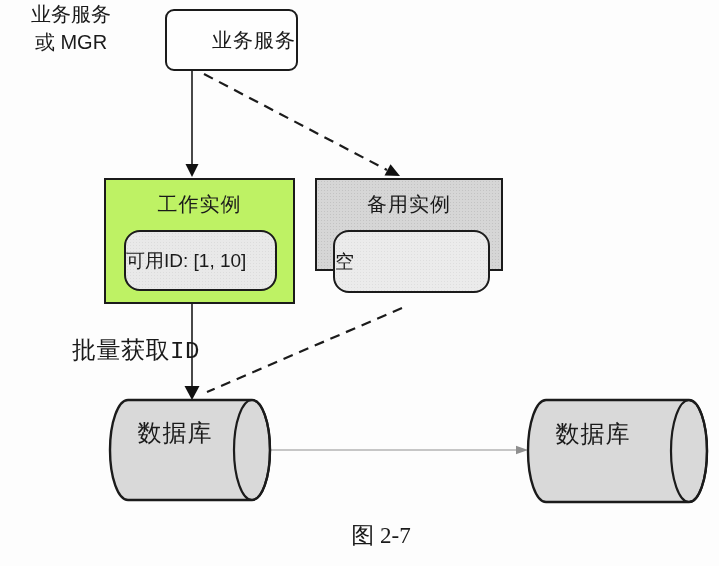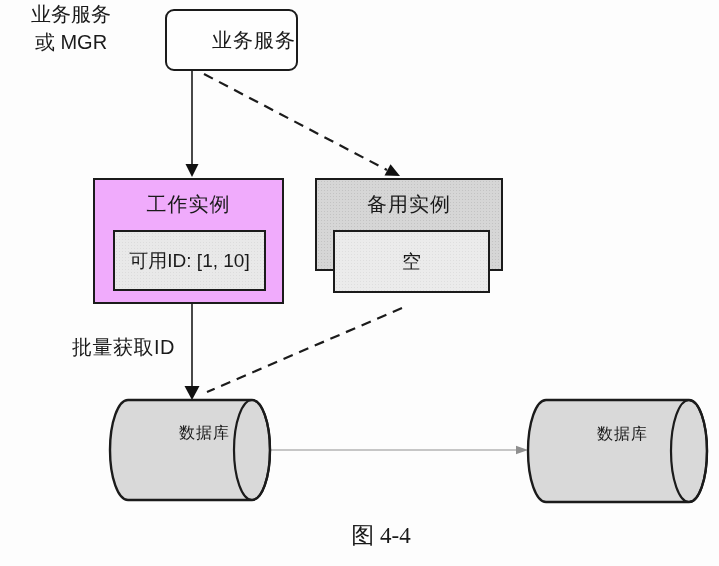--- a/index.html
+++ b/index.html
@@ -21,65 +21,65 @@
     text-align: center;
   }
   .rounded { border-radius: 9px; }
   .service-box {
     left: 117px; top: 9px; width: 133px; height: 62px;
     background: #fefefe;
     display: flex; align-items: center; justify-content: flex-end;
     font-size: 20px; letter-spacing: 1px; margin-left: 48px;
   }
   .worker-box {
-    left: 93px; top: 178px; width: 191px; height: 126px;
-    background: #f0abfc;
+    left: 104px; top: 178px; width: 191px; height: 126px;
+    background: #bef264;
   }
   .standby-box {
     left: 315px; top: 178px; width: 188px; height: 93px;
     background: #d6d6d6;
     background-image: radial-gradient(#c3c3c3 0.5px, rgba(0,0,0,0) 0.6px);
     background-size: 3px 3px;
   }
   .box-title {
     margin-top: 11px;
     font-size: 20px;
     letter-spacing: 1px;
   }
   .inner-box {
     position: absolute;
     border: 2px solid #1b1b1b;
-    border-radius: 0;
+    border-radius: 16px;
     box-sizing: border-box;
-    display: flex; align-items: center; justify-content: center;
+    display: flex; align-items: center; justify-content: flex-start;
     font-size: 19px;
   }
   .worker-inner {
     left: 18px; top: 50px; width: 153px; height: 61px;
     background: #e9e9e9;
     background-image: radial-gradient(#dcdcdc 0.5px, rgba(0,0,0,0) 0.6px);
     background-size: 3px 3px;
   }
   .standby-inner {
     left: 16px; top: 50px; width: 157px; height: 63px;
     background: #ebebeb;
     background-image: radial-gradient(#dedede 0.5px, rgba(0,0,0,0) 0.6px);
     background-size: 3px 3px;
   }
-  .edge-label { position: absolute; font-size: 20px; white-space: nowrap; }
+  .edge-label { position: absolute; font-size: 24px; white-space: nowrap; font-family: Liberation Mono, monospace; }
   .fetch-label { left: 72px; top: 334px; letter-spacing: 0.5px; }
   .replication-label {
     left: 338px; top: 376px; width: 142px;
     text-align: center; line-height: 28px; font-size: 20px;
   }
   .cyl-label {
     position: absolute;
     width: 110px;
-    text-align: right;
-    font-size: 16px;
+    text-align: center;
+    font-size: 24px;
     line-height: 28px;
     letter-spacing: 1px;
   }
   .master-label { left: 120px; top: 419px; }
   .slave-label  { left: 538px; top: 420px; }
   .caption {
     position: absolute;
     left: 300px; top: 520px; width: 162px;
     text-align: center;
     font-size: 23px;
@@ -143,15 +143,15 @@
     <div>或 MGR</div>
   </div>
 
   <div class="cyl-label master-label">
     <div>数据库</div>
   </div>
   <div class="cyl-label slave-label">
     <div>数据库</div>
   </div>
 
-  <div class="caption">图 4-4</div>
+  <div class="caption">图 2-7</div>
 
 </div>
 
 </body></html>

